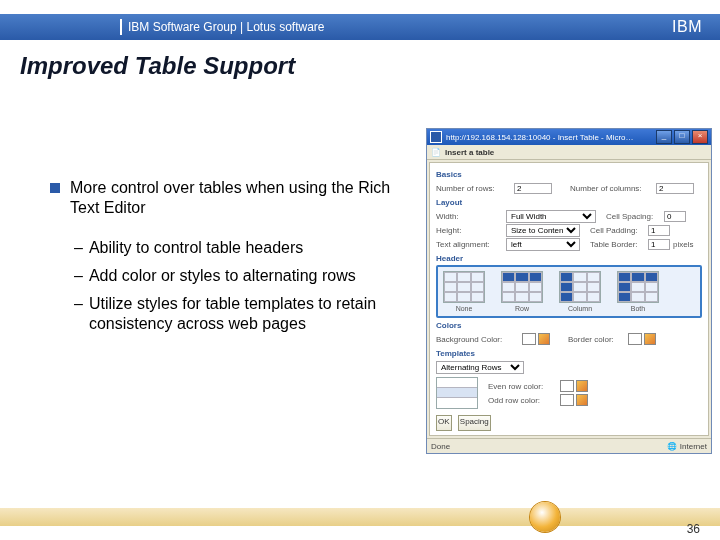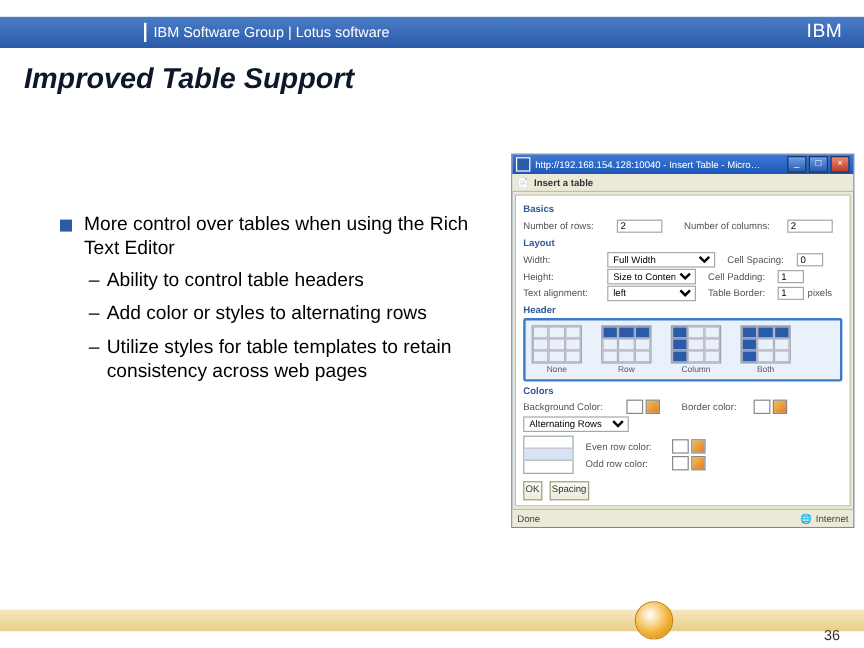--- a/index.html
+++ b/index.html
@@ -3,21 +3,21 @@
 <meta charset="utf-8">
 <style>
 html,body{margin:0;padding:0;width:720px;height:540px;font-family:Arial,Helvetica,sans-serif;background:#fff;overflow:hidden}
 .slide{position:relative;width:720px;height:540px}
 .topbar{position:absolute;top:14px;left:0;width:720px;height:26px;background:linear-gradient(to bottom,#4a7dc7 0%,#2a5aa8 100%);color:#fff;display:flex;align-items:center;font-size:12px}
 .topbar .vline{width:2px;height:16px;background:#fff;margin-left:120px;margin-right:6px}
 .topbar .title{flex:1}
 .topbar .ibm{margin-right:18px;font-weight:normal;letter-spacing:.5px;font-size:16px}
 .h1{position:absolute;top:52px;left:20px;font-size:24px;font-weight:bold;font-style:italic;color:#0f172a}
 .content{position:absolute;top:178px;left:50px;width:360px;font-size:16px;color:#000;line-height:1.25}
-.b1{display:flex;margin-bottom:6px}
+.b1{display:flex;margin-bottom:20px}
 .b1 .sq{width:10px;height:10px;background:#2a5aa8;margin-top:5px;margin-right:10px;flex:none}
 .b2{margin-left:24px;margin-top:6px;display:flex;margin-bottom:8px}
 .b2 .dash{flex:none;margin-right:6px}
 
 .dlg{position:absolute;top:128px;left:426px;width:284px;font-size:8px;color:#333;border:1px solid #6f8ab6;background:#ece9d8}
 .dlg .titlebar{height:16px;background:linear-gradient(to bottom,#3e78d6,#1d58b8);color:#fff;display:flex;align-items:center;padding:0 3px;font-size:8px}
 .dlg .titlebar .ieic{width:10px;height:10px;background:#2a5aa8;border:1px solid #fff;margin-right:4px}
 .dlg .titlebar .spacer{flex:1}
 .dlg .winbtn{width:14px;height:12px;margin-left:2px;background:linear-gradient(#6fa0e8,#2a5aa8);border:1px solid #1a3a6a;color:#fff;font-size:8px;line-height:10px;text-align:center}
 .dlg .winbtn.close{background:linear-gradient(#e88a6f,#c0392b)}
@@ -181,20 +181,21 @@
     <div class="sect">Colors</div>
     <div class="row">
       <span class="lab" style="width:86px">Background Color:</span>
       <span class="swatch"></span>
           <span class="pick"></span>
       <span class="lab" style="margin-left:18px;width:60px">Border color:</span>
       <span class="swatch"></span>
           <span class="pick"></span>
     </div>
 
+    <div class="sect">Templates</div>
     <div class="row">
       <select class="mini" style="width:88px"><option>Alternating Rows</option></select>
     </div>
     <div class="row" style="margin-top:3px">
       <div style="width:40px;height:30px;border:1px solid #9aa;margin-right:10px;display:grid;grid-template-rows:1fr 1fr 1fr">
         <div style="border-bottom:1px solid #b5b5c0"></div>
             <div style="background:#d8e3f3;border-bottom:1px solid #b5b5c0"></div>
             <div></div>
       </div>
       <div style="flex:1">

